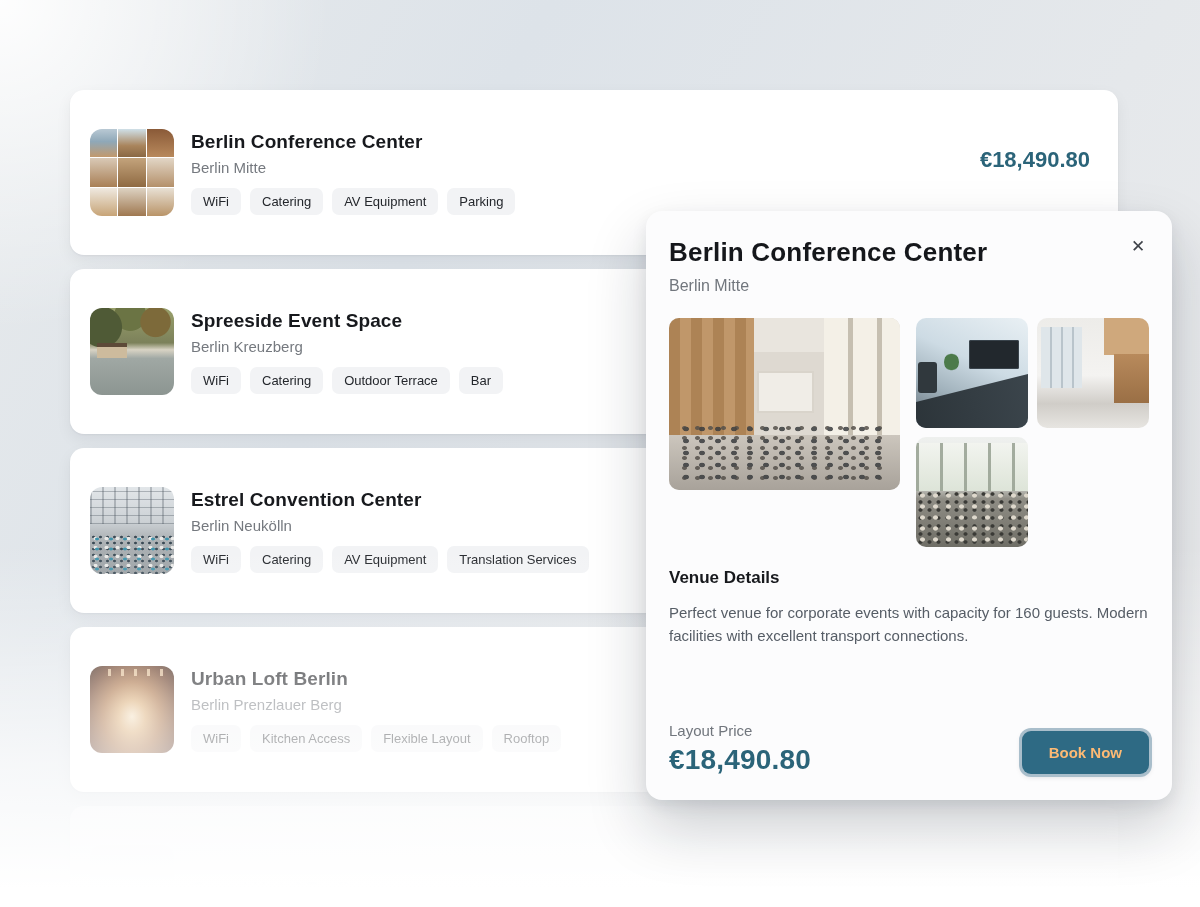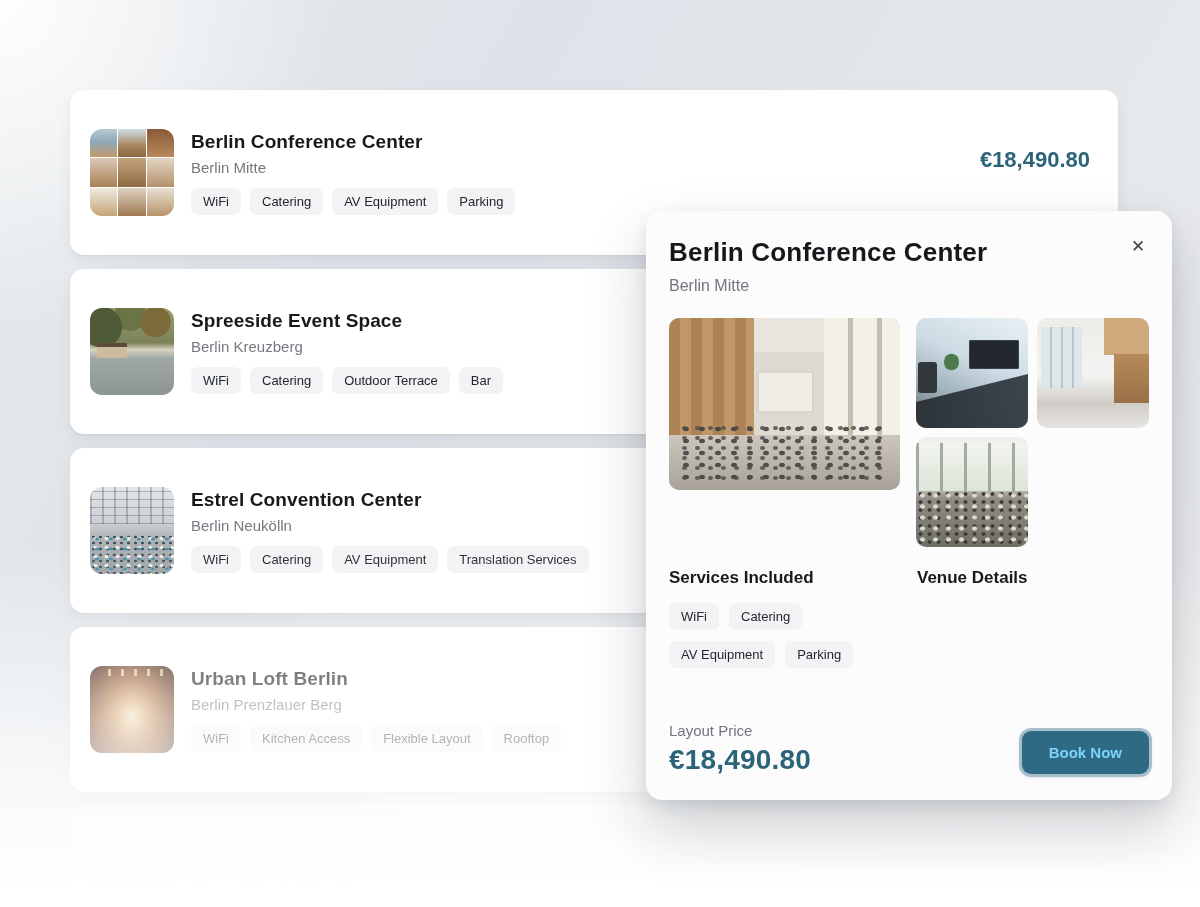--- a/index.html
+++ b/index.html
@@ -136,21 +136,21 @@
   .services-col { width:248px; flex:none; }
   .details-col { flex:1; }
   .section-heading { font-size:17px; font-weight:700; color:#17191d; }
   .services-tags { display:flex; flex-wrap:wrap; gap:11px 10px; margin-top:15px; max-width:215px; }
   .details-text { font-size:15px; color:#565d66; line-height:1.55; margin-top:13px; }
 
   .modal-footer { position:absolute; left:23px; right:23px; bottom:24px; display:flex; justify-content:space-between; align-items:flex-end; }
   .price-label { font-size:15px; color:#71767d; }
   .price-value { font-size:28px; font-weight:700; color:#2b6479; margin-top:5px; letter-spacing:.2px; }
   .book-btn {
-    background:#2e6a84; color:#7dd3fc; font-family:inherit; font-size:15px; font-weight:600;
+    background:#2e6a84; color:#fdba74; font-family:inherit; font-size:15px; font-weight:600;
     border:none; border-radius:9px; padding:13px 27px; cursor:pointer; margin-bottom:2px;
     box-shadow:0 0 0 3px #a9becb, 0 2px 6px rgba(15,23,42,.18);
   }
 </style>
 </head>
 <body>
 
 <div class="venue-list">
 
   <div class="venue-card">
@@ -267,31 +267,23 @@
         <div class="lobby-desk"></div>
       </div>
       <div class="g-img g-rest">
         <div class="rest-windows"></div>
         <div class="rest-tables"></div>
       </div>
     </div>
   </div>
 
   <div class="modal-sections">
-    <div class="services-col">
-      <div class="section-heading">Services Included</div>
-      <div class="services-tags">
-        <span class="tag">WiFi</span>
-        <span class="tag">Catering</span>
-        <span class="tag">AV Equipment</span>
-        <span class="tag">Parking</span>
-      </div>
-    </div>
     <div class="details-col">
       <div class="section-heading">Venue Details</div>
+      <div class="details-text">Perfect venue for corporate events with capacity for 160 guests. Modern facilities with excellent transport connections.</div>
     </div>
   </div>
 
   <div class="modal-footer">
     <div>
       <div class="price-label">Layout Price</div>
       <div class="price-value">€18,490.80</div>
     </div>
     <button class="book-btn">Book Now</button>
   </div>

